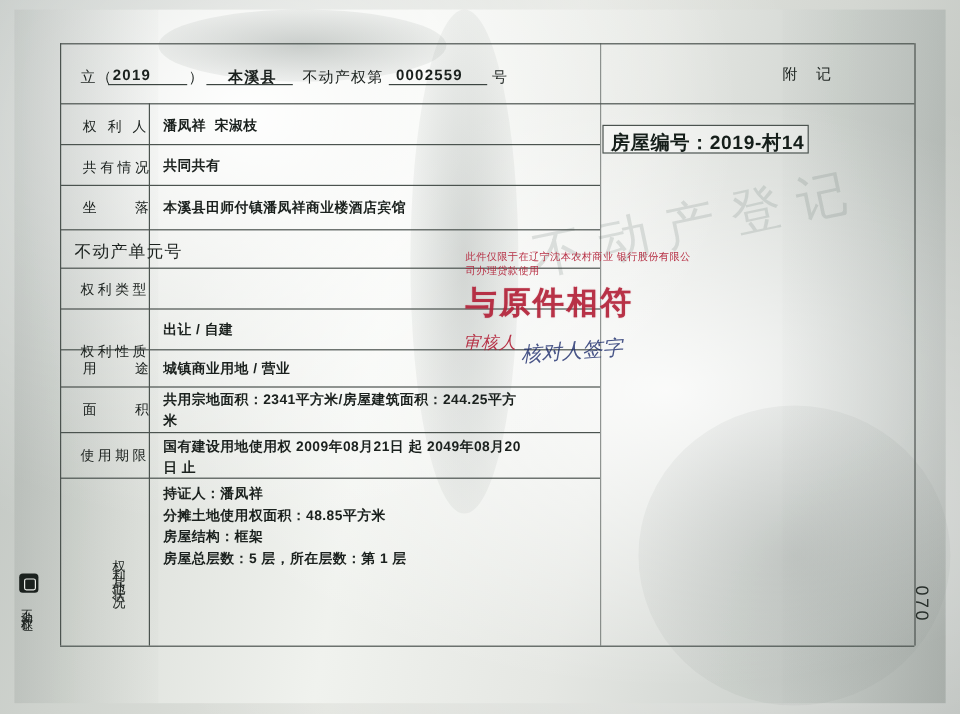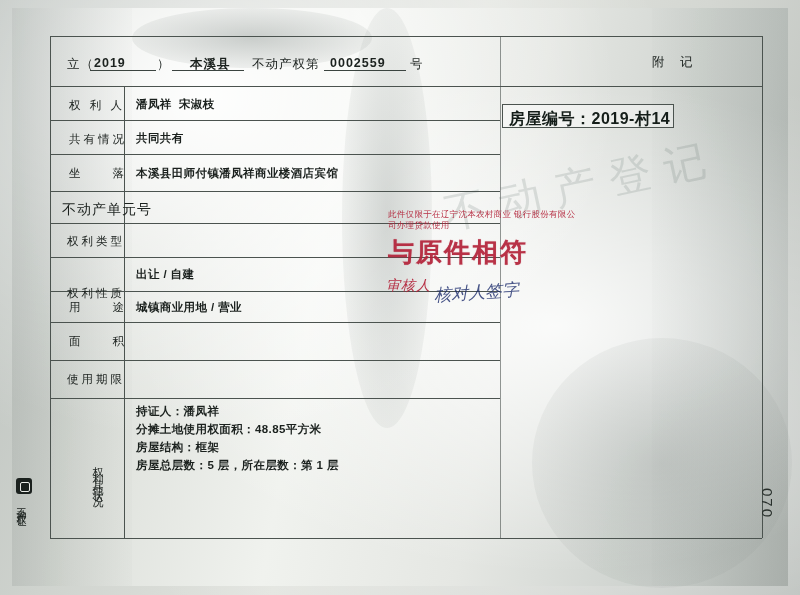--- a/index.html
+++ b/index.html
@@ -131,20 +131,22 @@
     <div class="txt lbl" style="left:57px;top:292px;">用　　途</div>
     <div class="txt lbl" style="left:57px;top:326px;">面　　积</div>
     <div class="txt lbl" style="left:55px;top:364px;">使用期限</div>
 
     <div class="txt val" style="left:124px;top:89px;">潘凤祥  宋淑枝</div>
     <div class="txt val" style="left:124px;top:123px;">共同共有</div>
     <div class="txt val" style="left:124px;top:158px;">本溪县田师付镇潘凤祥商业楼酒店宾馆</div>
     <div class="txt val" style="left:124px;top:192px;"></div>
     <div class="txt val" style="left:124px;top:259px;">出让 / 自建</div>
     <div class="txt val" style="left:124px;top:292px;">城镇商业用地 / 营业</div>
+    <div class="txt val" style="left:124px;top:318px;width:300px;white-space:normal;line-height:17px;">共用宗地面积：2341平方米/房屋建筑面积：244.25平方米</div>
+    <div class="txt val" style="left:124px;top:357px;width:300px;white-space:normal;line-height:17px;">国有建设用地使用权 2009年08月21日 起 2049年08月20日 止</div>
 
     <div class="txt vert" style="left:78px;top:450px;">权利其他状况</div>
     <div class="txt val" style="left:124px;top:396px;">持证人：潘凤祥</div>
     <div class="txt val" style="left:124px;top:414px;">分摊土地使用权面积：48.85平方米</div>
     <div class="txt val" style="left:124px;top:432px;">房屋结构：框架</div>
     <div class="txt val" style="left:124px;top:450px;">房屋总层数：5 层，所在层数：第 1 层</div>
 
     <div id="housebox">
       <div class="t">房屋编号：2019-村14</div>
     </div>

